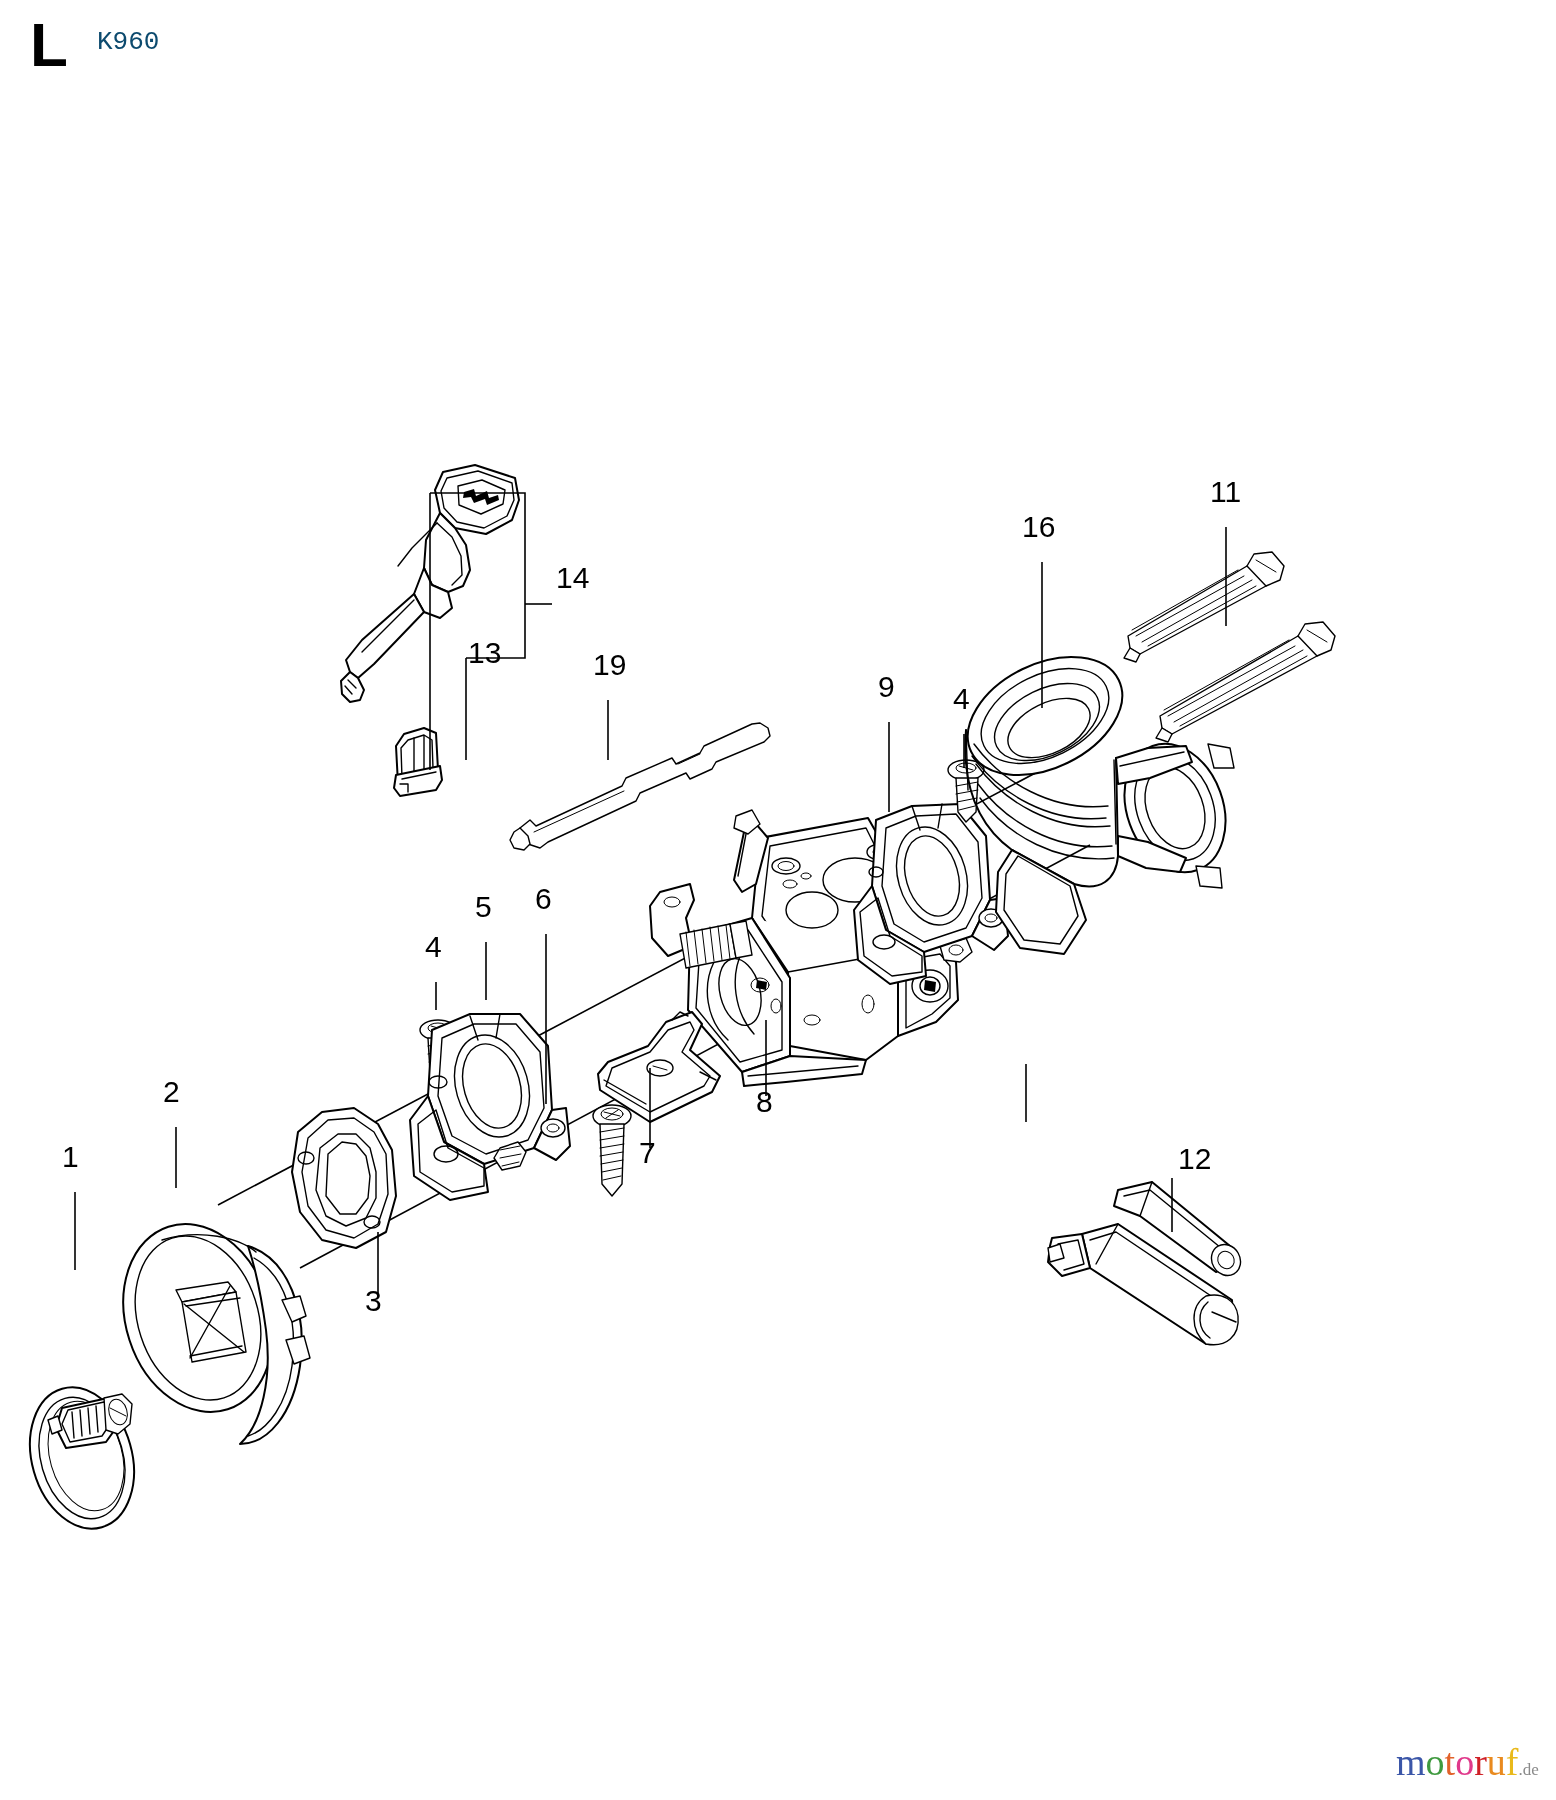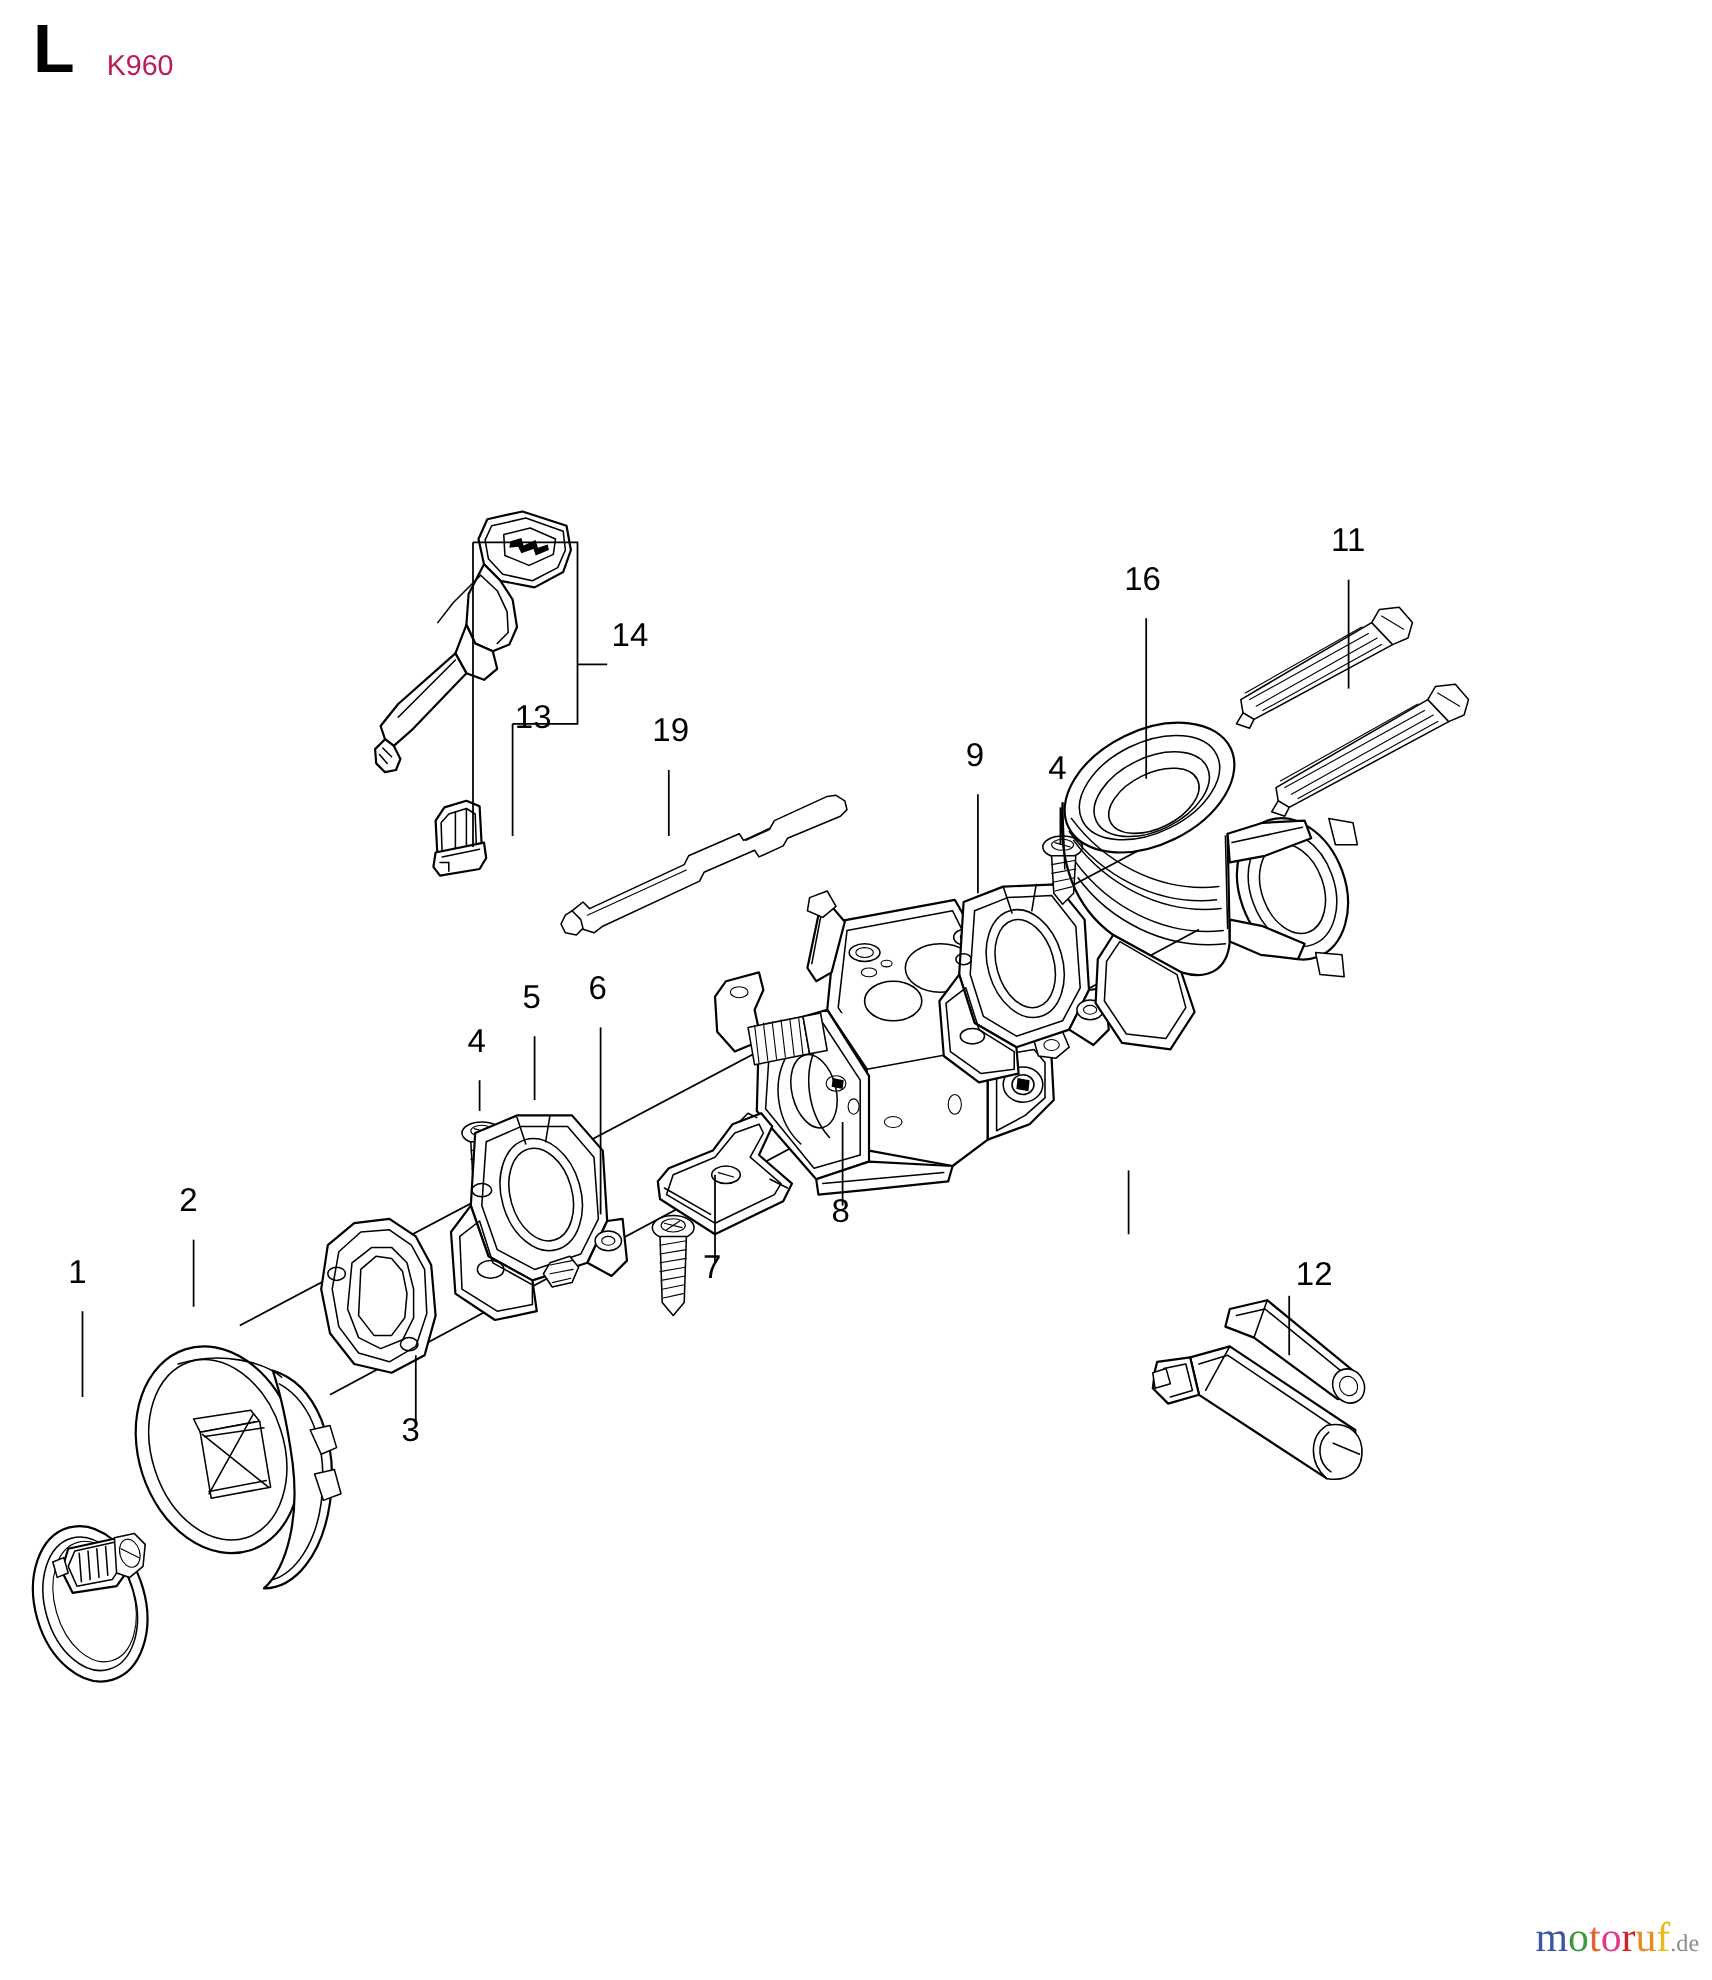--- a/index.html
+++ b/index.html
@@ -35,25 +35,25 @@
     font-family: "Liberation Sans", sans-serif;
     font-size: 62px;
     font-weight: bold;
     line-height: 1;
     color: #000;
     letter-spacing: 0px;
   }
   #model-label {
     position: absolute;
     left: 97px;
-    top: 44px;
-    font-family: Liberation Sans, sans-serif;
+    top: 27px;
+    font-family: Liberation Mono, monospace;
     font-size: 26px;
     font-weight: normal;
-    color: #be185d;
+    color: #0c4a6e;
   }
   
   #diagram-svg {
     position: absolute;
     left: 0; top: 0;
     width: 1556px;
     height: 1800px;
     display: block;
   }
   
@@ -75,21 +75,21 @@
     width: 150px;
     height: 42px;
     font-family: "Liberation Serif", serif;
     font-size: 38px;
     line-height: 42px;
     white-space: nowrap;
     user-select: none;
   }
   #watermark span { font-weight: normal; }
   #watermark .wm-tld {
-    font-size: 22px;
+    font-size: 17px;
     color: #8a8a8a;
     vertical-align: baseline;
     margin-top: 48px;
   }
 </style>
 </head>
 <body>
 
 <div id="page">
 

